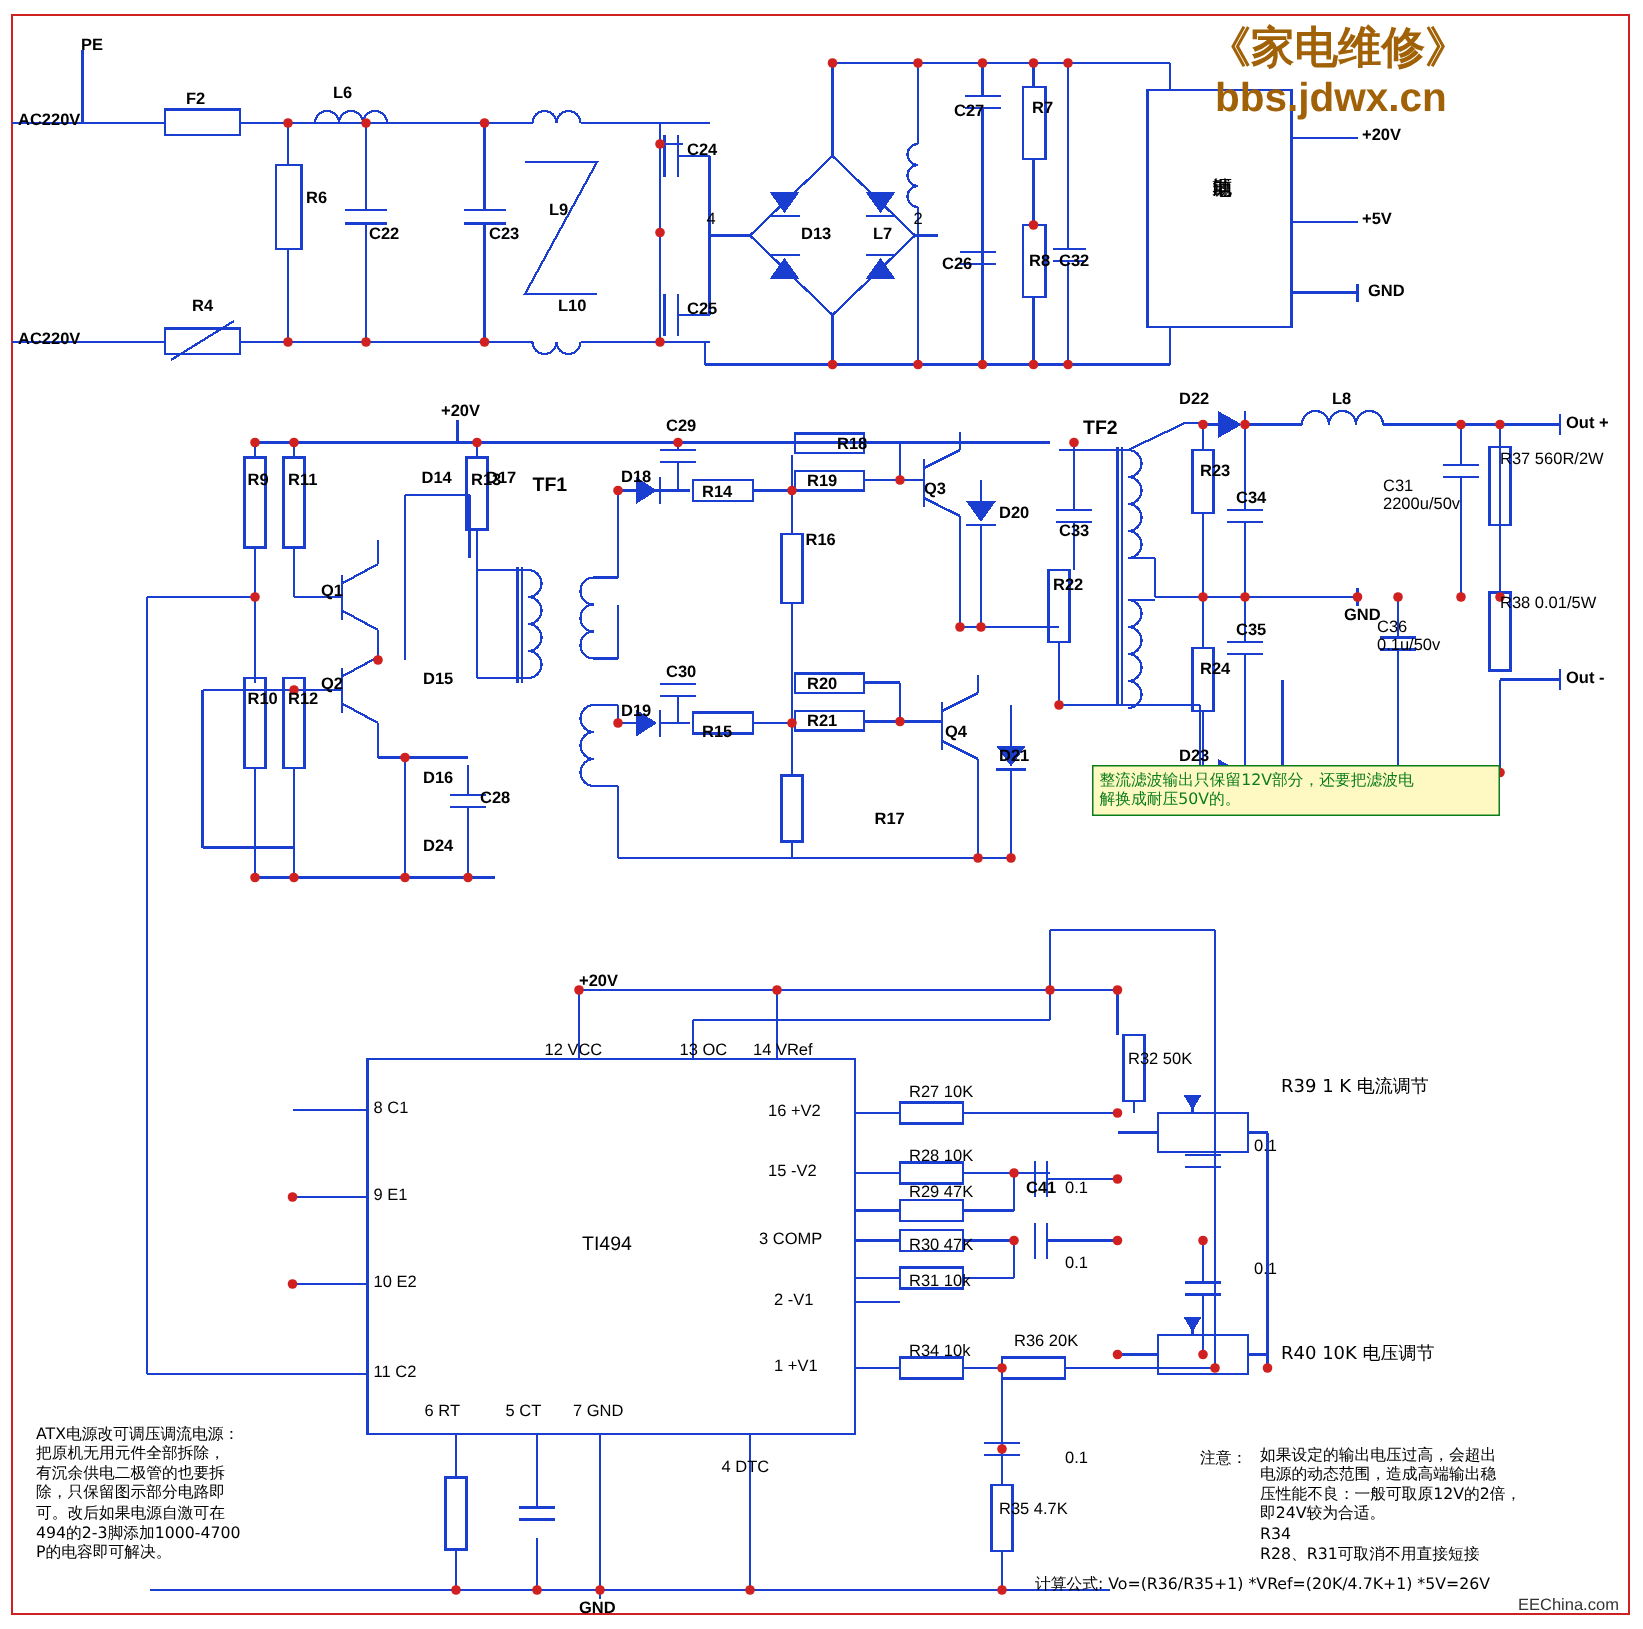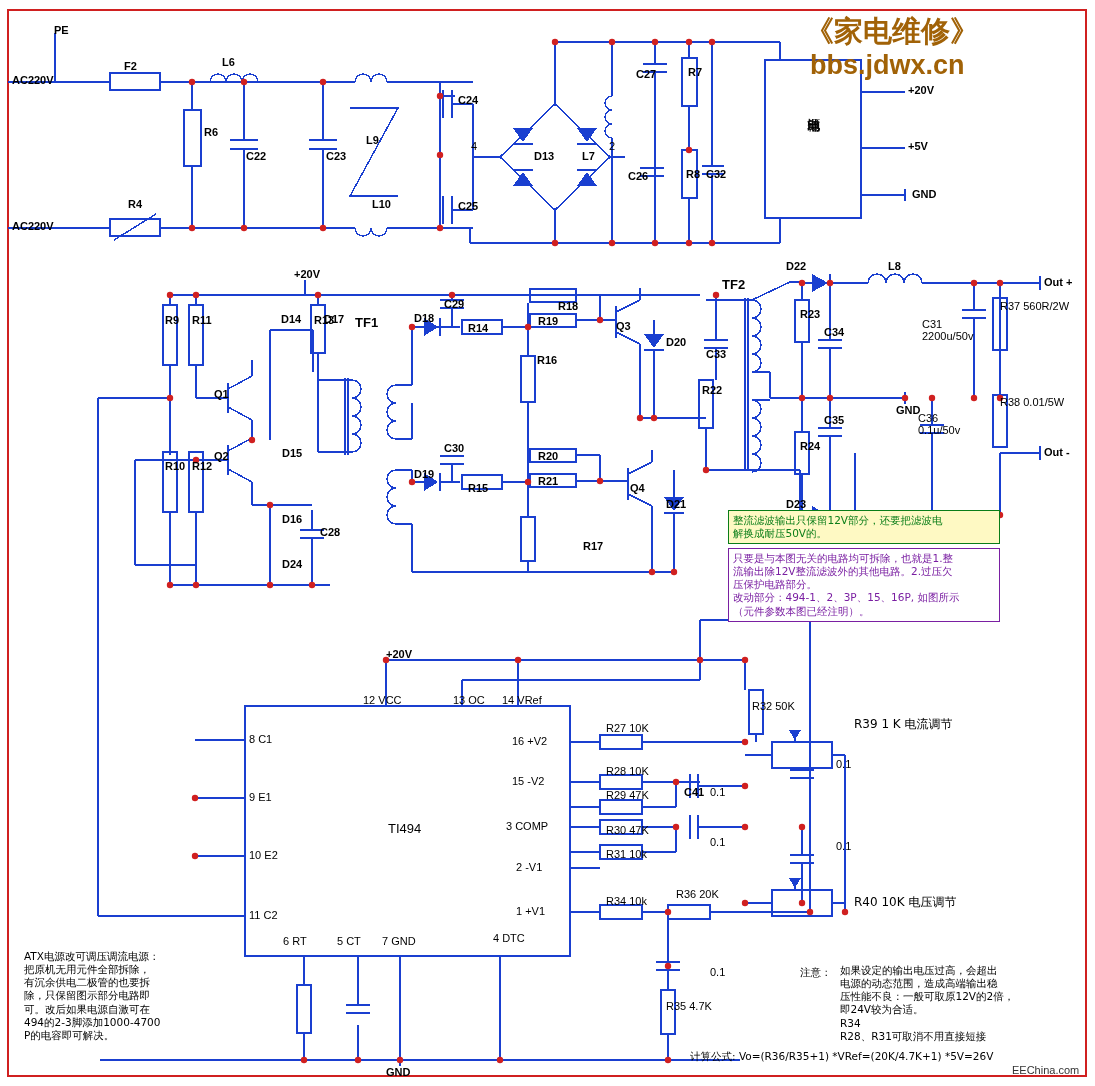--- a/index.html
+++ b/index.html
@@ -610,21 +610,21 @@
   <div class="lbl" style="left:453px; top:694px;">13 OC</div>
   <div class="lbl" style="left:502px; top:694px;">14 VRef</div>
   <div class="lbl" style="left:512px; top:735px;">16 +V2</div>
   <div class="lbl" style="left:512px; top:775px;">15 -V2</div>
   <div class="lbl" style="left:506px; top:820px;">3 COMP</div>
   <div class="lbl" style="left:516px; top:861px;">2 -V1</div>
   <div class="lbl" style="left:516px; top:905px;">1 +V1</div>
   <div class="lbl" style="left:283px; top:935px;">6 RT</div>
   <div class="lbl" style="left:337px; top:935px;">5 CT</div>
   <div class="lbl" style="left:382px; top:935px;">7 GND</div>
-  <div class="lbl" style="left:481px; top:932px;margin-left:12px;">4 DTC</div>
+  <div class="lbl" style="left:481px; top:972px;">4 DTC</div>
 
   <div class="lbl b" style="left:124px; top:60px;">F2</div>
   <div class="lbl b" style="left:222px; top:56px;">L6</div>
   <div class="lbl b" style="left:204px; top:126px;">R6</div>
   <div class="lbl b" style="left:246px; top:150px;">C22</div>
   <div class="lbl b" style="left:326px; top:150px;">C23</div>
   <div class="lbl b" style="left:366px; top:134px;">L9</div>
   <div class="lbl b" style="left:372px; top:198px;">L10</div>
   <div class="lbl b" style="left:128px; top:198px;">R4</div>
   <div class="lbl b" style="left:458px; top:94px;">C24</div>
@@ -643,24 +643,24 @@
   <div class="lbl b" style="left:314px; top:314px;">R13</div>
   <div class="lbl b" style="left:355px; top:316px; font-size:13px;">TF1</div>
   <div class="lbl b" style="left:214px; top:388px;">Q1</div>
   <div class="lbl b" style="left:214px; top:450px;">Q2</div>
   <div class="lbl b" style="left:281px; top:313px;">D14</div>
   <div class="lbl b" style="left:324px; top:313px;">D17</div>
   <div class="lbl b" style="left:282px; top:447px;">D15</div>
   <div class="lbl b" style="left:282px; top:513px;">D16</div>
   <div class="lbl b" style="left:282px; top:558px;">D24</div>
   <div class="lbl b" style="left:320px; top:526px;">C28</div>
-  <div class="lbl b" style="left:444px; top:298px;">C29</div>
+  <div class="lbl b" style="left:444px; top:278px;">C29</div>
   <div class="lbl b" style="left:414px; top:312px;">D18</div>
   <div class="lbl b" style="left:468px; top:322px;">R14</div>
-  <div class="lbl b" style="left:538px; top:300px;padding-left:20px;">R18</div>
+  <div class="lbl b" style="left:538px; top:290px;padding-left:20px;">R18</div>
   <div class="lbl b" style="left:538px; top:315px;">R19</div>
   <div class="lbl b" style="left:537px; top:354px;">R16</div>
   <div class="lbl b" style="left:616px; top:320px;">Q3</div>
   <div class="lbl b" style="left:666px; top:336px;">D20</div>
   <div class="lbl b" style="left:706px; top:348px;">C33</div>
   <div class="lbl b" style="left:702px; top:384px;">R22</div>
   <div class="lbl b" style="left:444px; top:442px;">C30</div>
   <div class="lbl b" style="left:414px; top:468px;">D19</div>
   <div class="lbl b" style="left:468px; top:482px;">R15</div>
   <div class="lbl b" style="left:538px; top:450px;">R20</div>
@@ -711,25 +711,20 @@
   <div class="lbl b" style="left:684px; top:816px;"></div>
   <div class="lbl b" style="left:796px; top:758px;"></div>
   <div class="lbl b" style="left:796px; top:840px;"></div>
   <div class="lbl b" style="left:684px; top:966px;"></div>
 
   <div class="lbl" style="left:471px; top:140px;">4</div>
   <div class="lbl" style="left:609px; top:140px;">2</div>
 
   <div class="note green cjk" style="left:728px; top:510px; width:262px;">整流滤波输出只保留12V部分，还要把滤波电
 解换成耐压50V的。</div>
-  <div class="note purple cjk" style="left:728px; top:548px; width:262px;">只要是与本图无关的电路均可拆除，也就是1.整
-流输出除12V整流滤波外的其他电路。2.过压欠
-压保护电路部分。
-改动部分：494-1、2、3P、15、16P, 如图所示
-（元件参数本图已经注明）。</div>
   <div class="note plain cjk" style="left:24px; top:950px; width:200px;">ATX电源改可调压调流电源：
 把原机无用元件全部拆除，
 有沉余供电二极管的也要拆
 除，只保留图示部分电路即
 可。改后如果电源自激可在
 494的2-3脚添加1000-4700
 P的电容即可解决。</div>
   <div class="note plain cjk" style="left:800px; top:966px;">注意：</div>
   <div class="note plain cjk" style="left:840px; top:964px; width:250px;">如果设定的输出电压过高，会超出
 电源的动态范围，造成高端输出稳

